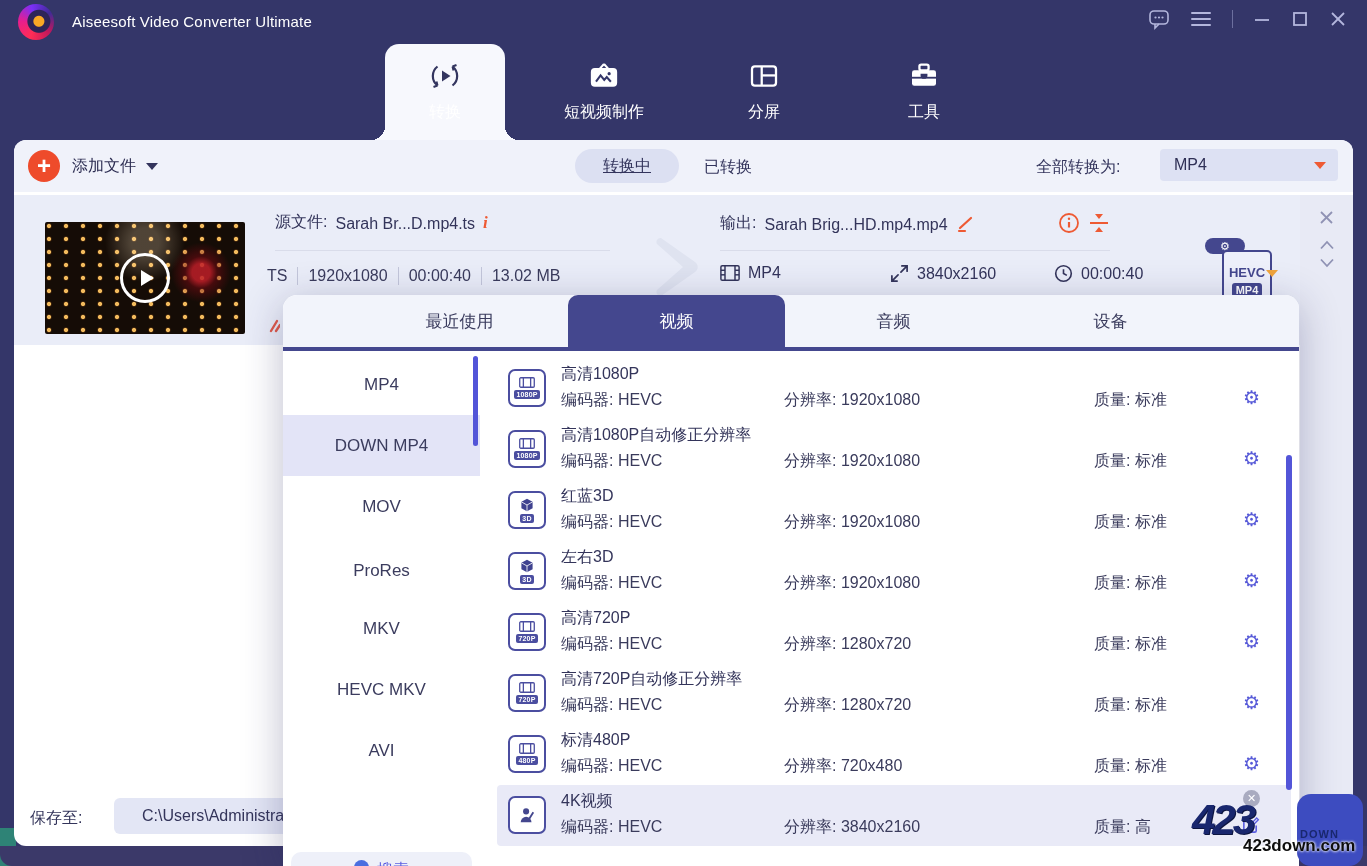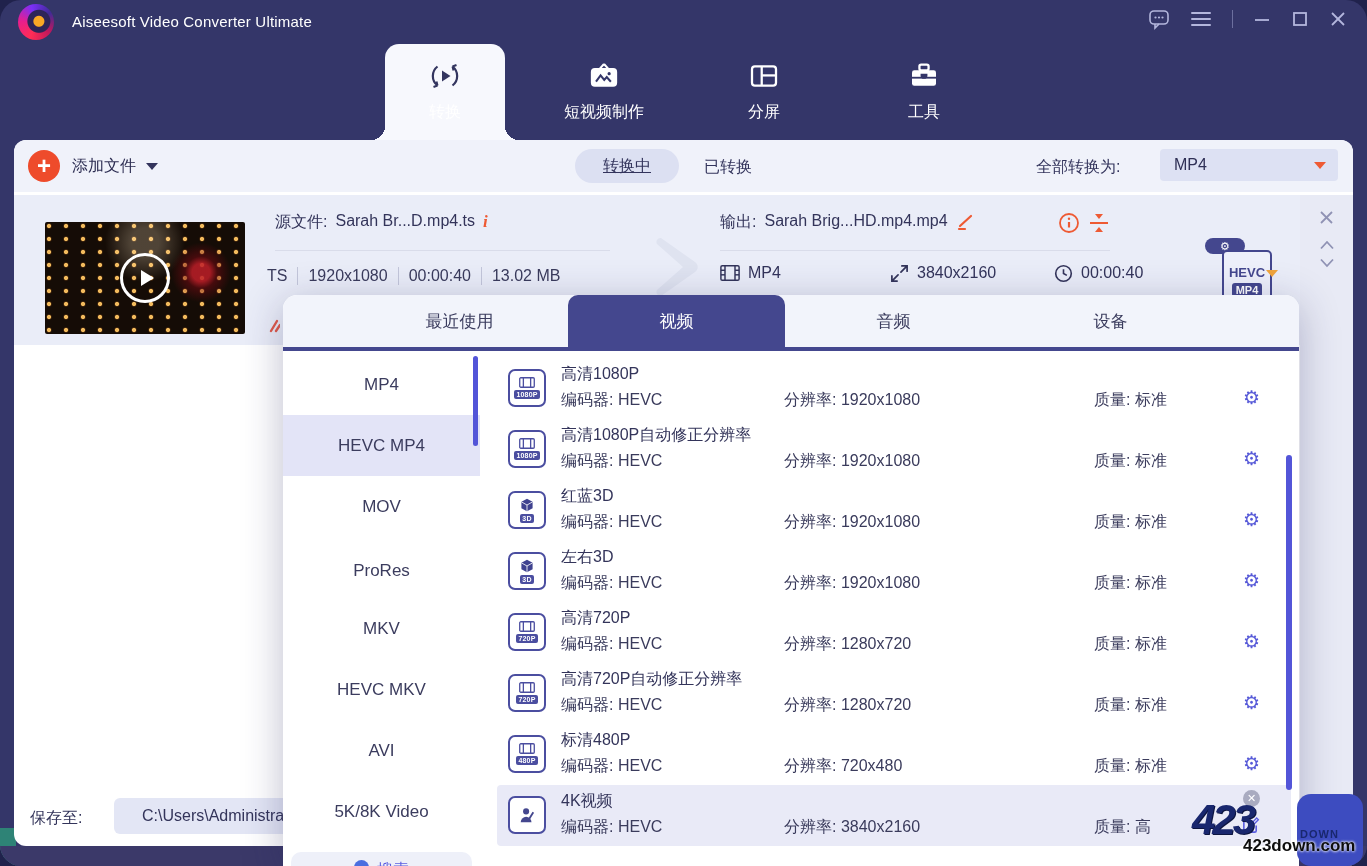--- a/index.html
+++ b/index.html
@@ -1,18 +1,18 @@
 <!DOCTYPE html>
 <html><head>
 <meta charset="utf-8">
 <style>
   html,body{margin:0;padding:0;background:#20224c;}
-  #app{position:relative;width:1367px;height:866px;background:#343669;font-family:"Liberation Sans",sans-serif;overflow:hidden;border-radius:21px;}
+  #app{position:relative;width:1367px;height:866px;background:#343669;font-family:"Liberation Sans",sans-serif;overflow:hidden;}
   .abs{position:absolute;}
-  .flex{display:flex;align-items:flex-start;}
+  .flex{display:flex;align-items:flex-end;}
 
   
   #logo{left:18px;top:4px;width:36px;height:36px;border-radius:50%;
     background:radial-gradient(circle at 58% 48%, #f9a825 0 5px, #2d2558 6px 11px, rgba(0,0,0,0) 12px),
                conic-gradient(from 200deg, #ff2d55, #e91e8c, #7b2ff7, #3f2b96, #c2185b, #ff2d55);}
   #appTitle{left:72px;top:13px;color:#ffffff;font-size:15px;letter-spacing:.2px;}
   .tb-ic{color:#b4b7dd;}
   #tbIcons{right:20px;top:8px;gap:20px;display:flex;align-items:center;}
   #tbSep{width:1px;height:18px;background:#6c6f9e;}
 
@@ -370,27 +370,26 @@
   <div id="popup" class="abs">
     <div id="popHeader" class="abs">
       <div class="poptab">最近使用</div>
       <div class="poptab active">视频</div>
       <div class="poptab">音频</div>
       <div class="poptab">设备</div>
     </div>
     <div id="popRule" class="abs"></div>
 
     <div class="abs side-item" style="top:59px">MP4</div>
-    <div class="abs side-item sel" style="top:120px">HEVC MP4</div>
+    <div class="abs side-item sel" style="top:120px">DOWN MP4</div>
     <div class="abs side-item" style="top:181px">MOV</div>
     <div class="abs side-item" style="top:245px">ProRes</div>
     <div class="abs side-item" style="top:303px">MKV</div>
     <div class="abs side-item" style="top:364px">HEVC MKV</div>
     <div class="abs side-item" style="top:425px">AVI</div>
-    <div class="abs side-item" style="top:486px">5K/8K Video</div>
     <div id="sideFooter" class="abs">
       <span class="dot"></span>
       <span class="txt">搜索</span>
     </div>
     <div id="sideScroll" class="abs"></div>
 
     <div class="abs prow" style="top:63px">
       <span class="picon">
         <svg width="16" height="11" viewBox="0 0 22 15" fill="none" stroke="#4b4ea0" stroke-width="1.8">
             <rect x="1" y="1" width="20" height="13" rx="1.5"></rect>

